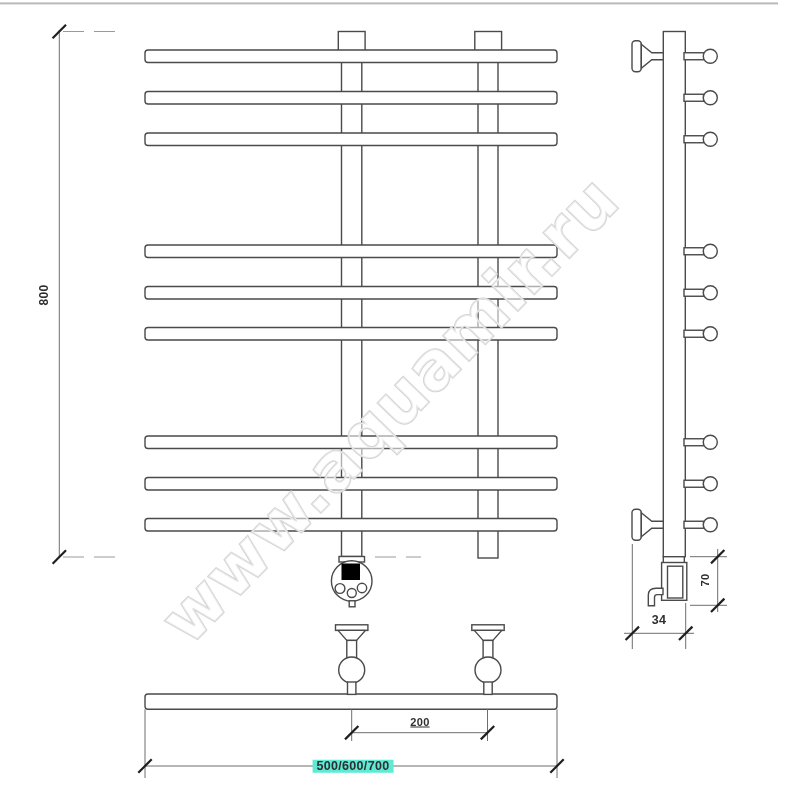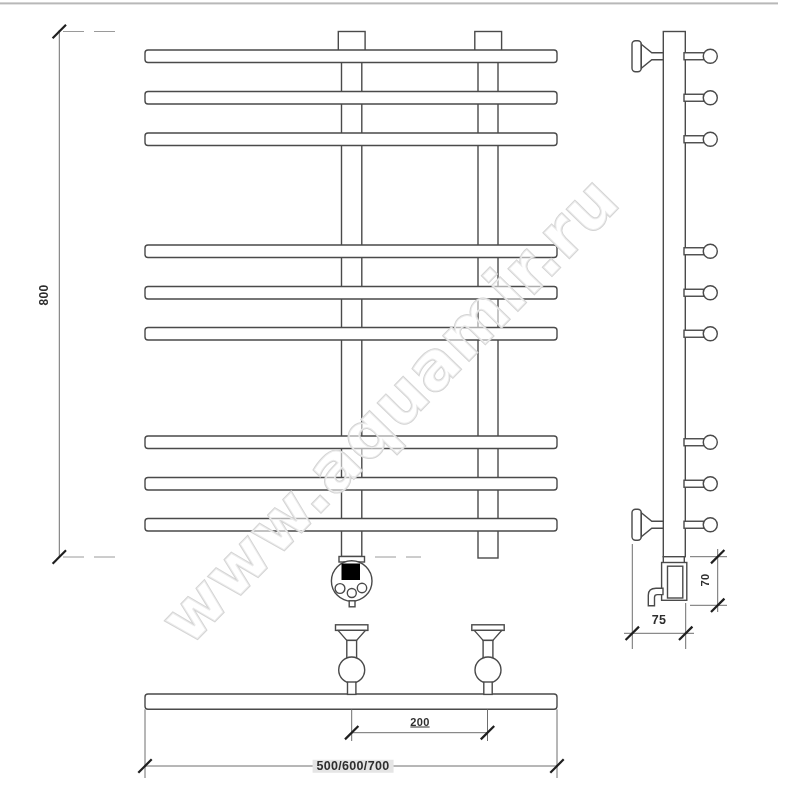--- a/index.html
+++ b/index.html
@@ -7,21 +7,21 @@
     position:relative;width:800px;height:800px;background:#ffffff;overflow:hidden;
     font-family:"Liberation Sans","DejaVu Sans",sans-serif;
   }
   .stage svg{position:absolute;left:0;top:0;}
   .dim-label{
     position:absolute;transform:translate(-50%,-50%);
     font-weight:700;color:#2e2e2e;letter-spacing:.3px;white-space:nowrap;
     background:transparent;line-height:1;
   }
   .dim-label.rot{transform:translate(-50%,-50%) rotate(-90deg);}
-  .dim-label.onLine{background:#e5e5e5;padding:0 4px;}
+  .dim-label.onLine{background:#5eead4;padding:0 4px;}
   #lbl-height{left:44px;top:295px;font-size:12px;}
   #lbl-spacing{left:420px;top:722px;font-size:11px;text-decoration:underline;}
   #lbl-widths{left:353px;top:766px;font-size:12.5px;}
   #lbl-depth{left:659px;top:620px;font-size:12.5px;}
   #lbl-heater{left:705px;top:580px;font-size:11px;}
 </style>
 </head>
 <body>
 
 <div class="stage">
@@ -170,16 +170,16 @@
       <line x1="550.3" y1="772.7" x2="563.7" y2="759.3"></line>
     </g>
   </g>
 
   <text transform="translate(393 413) rotate(-45.7)" text-anchor="middle" dominant-baseline="middle" font-family="DejaVu Sans, sans-serif" font-size="66" font-weight="700" letter-spacing="1" fill="rgba(255,255,255,0.55)" stroke="#d4d4d4" stroke-width="2" paint-order="stroke">www.aquamir.ru</text>
 </svg>
 
 <div class="dim-label rot" id="lbl-height">800</div>
 <div class="dim-label" id="lbl-spacing">200</div>
 <div class="dim-label onLine" id="lbl-widths">500/600/700</div>
-<div class="dim-label" id="lbl-depth">75</div>
+<div class="dim-label" id="lbl-depth">34</div>
 <div class="dim-label rot" id="lbl-heater">70</div>
 
 </div>
 
 </body></html>

